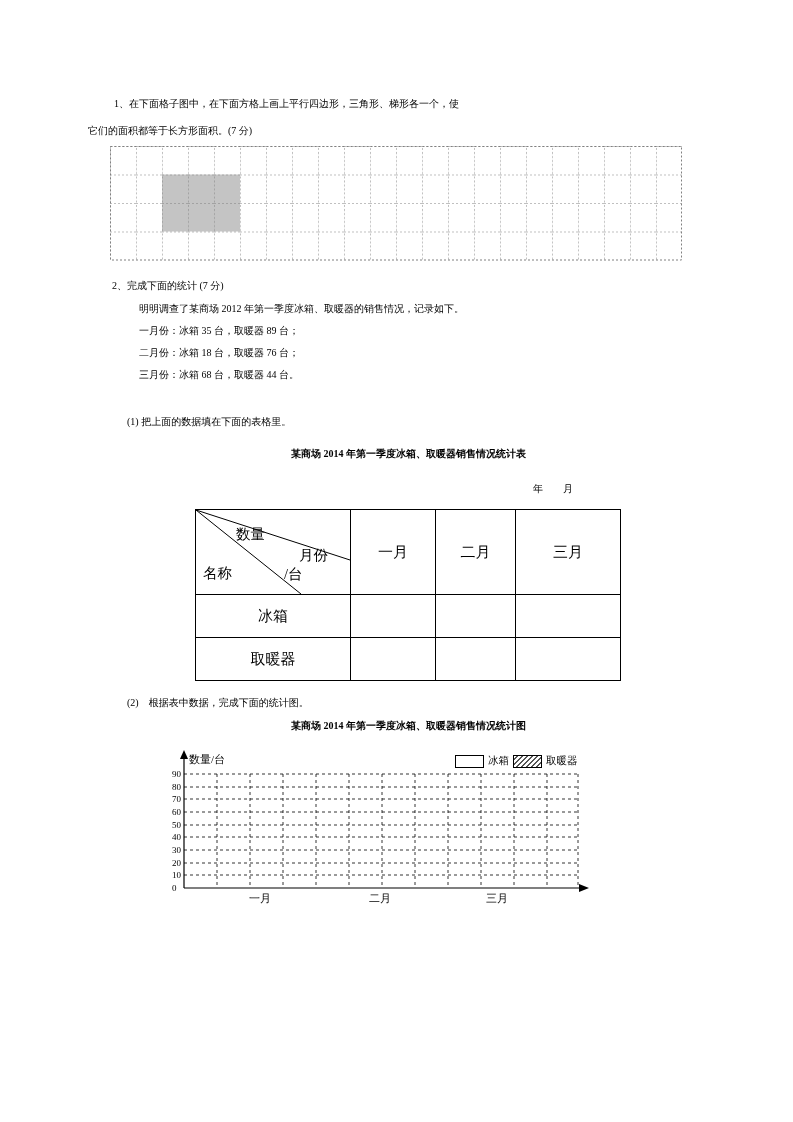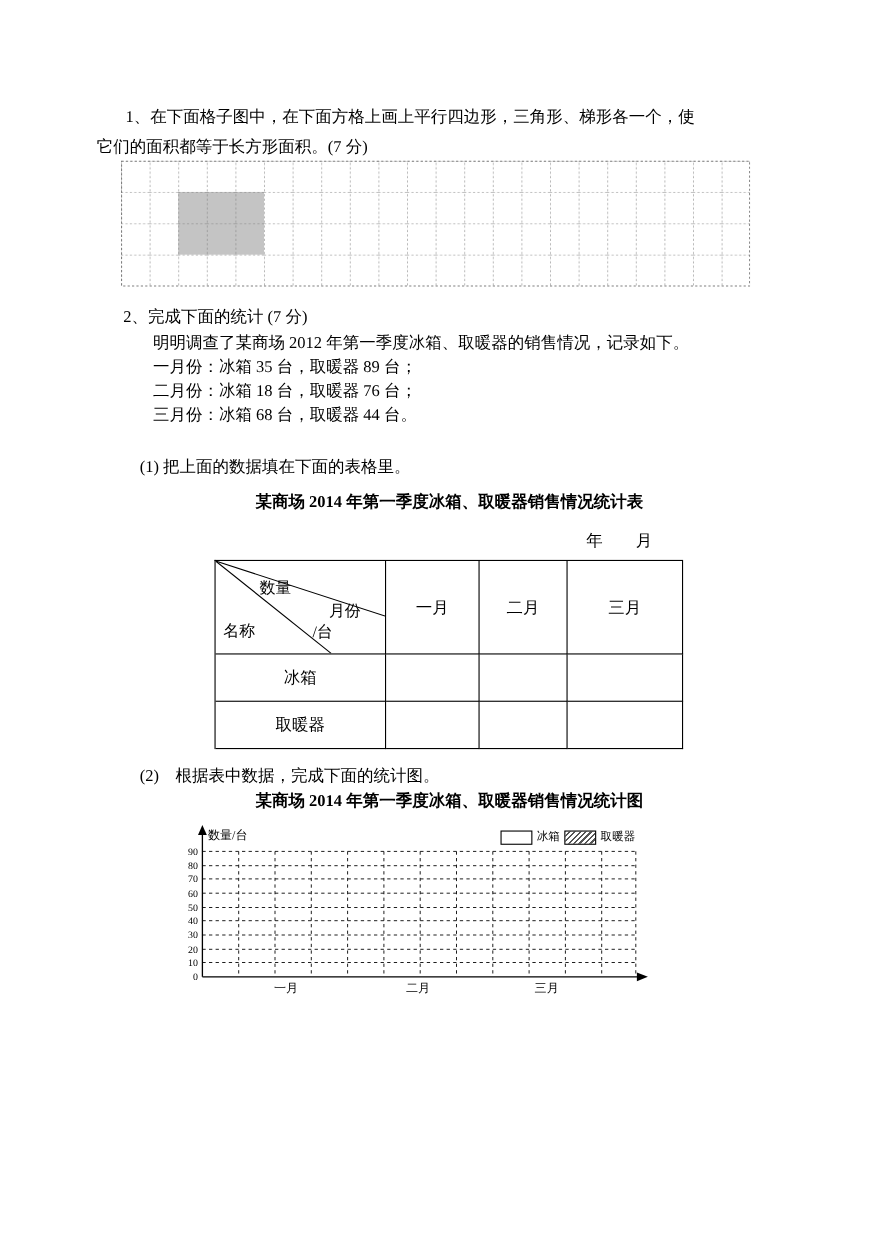--- a/index.html
+++ b/index.html
@@ -3,21 +3,21 @@
 <meta charset="utf-8">
 <style>
   html, body { margin: 0; padding: 0; }
   body {
     width: 793px; height: 1122px;
     background: #ffffff; color: #000;
     position: relative; overflow: hidden;
     font-family: "Liberation Serif", "DejaVu Serif", serif;
   }
   .abs { position: absolute; white-space: nowrap; }
-  .t { font-size: 15px; line-height: 1.35; }
+  .t { font-size: 10px; line-height: 1.35; }
   .bold { font-weight: bold; }
   .center { left: 12px; width: 793px; text-align: center; }
 
   
   .stat-table {
     position: absolute; left: 195px; top: 509px;
     display: grid;
     grid-template-columns: 155px 85px 80px 105px;
     grid-template-rows: 85px 43px 43px;
     border-top: 1px solid #000; border-left: 1px solid #000; text-align: right;
@@ -32,21 +32,21 @@
   .corner span { position: absolute; font-size: 14.5px; }
   .c-qty   { left: 40px;  top: 15px; }
   .c-month { left: 103px; top: 8px; margin-top: 28px;  }
   .c-name  { left: 7px;   top: 54px; }
   .c-unit  { left: 88px;  top: 55px; }
 
   
   .chart { position: absolute; left: 160px; top: 750px; width: 460px; height: 165px; }
   .chart > svg { position: absolute; left: 0; top: 0; }
   .ylab  { position: absolute; left: 29px; top: 2px; font-size: 11px; }
-  .ytick { position: absolute; left: 0; width: 20px; text-align: right; font-size: 9px; line-height: 10px; }
+  .ytick { position: absolute; left: 12px; width: 20px; font-size: 9px; line-height: 10px; }
   .xlab  { position: absolute; top: 141px; font-size: 11px; transform: translateX(-50%); }
   .legend {
     position: absolute; left: 295px; top: 4px;
     display: flex; align-items: center; gap: 4px; font-size: 10.5px;
   }
   .lg-box { width: 27px; height: 11px; border: 1px solid #000; background: #fff; display: inline-block; }
   .lg-box.hatch { background: repeating-linear-gradient(135deg, #fff 0 2px, #555 2px 3.5px); }
 </style>
 </head>
 <body>

